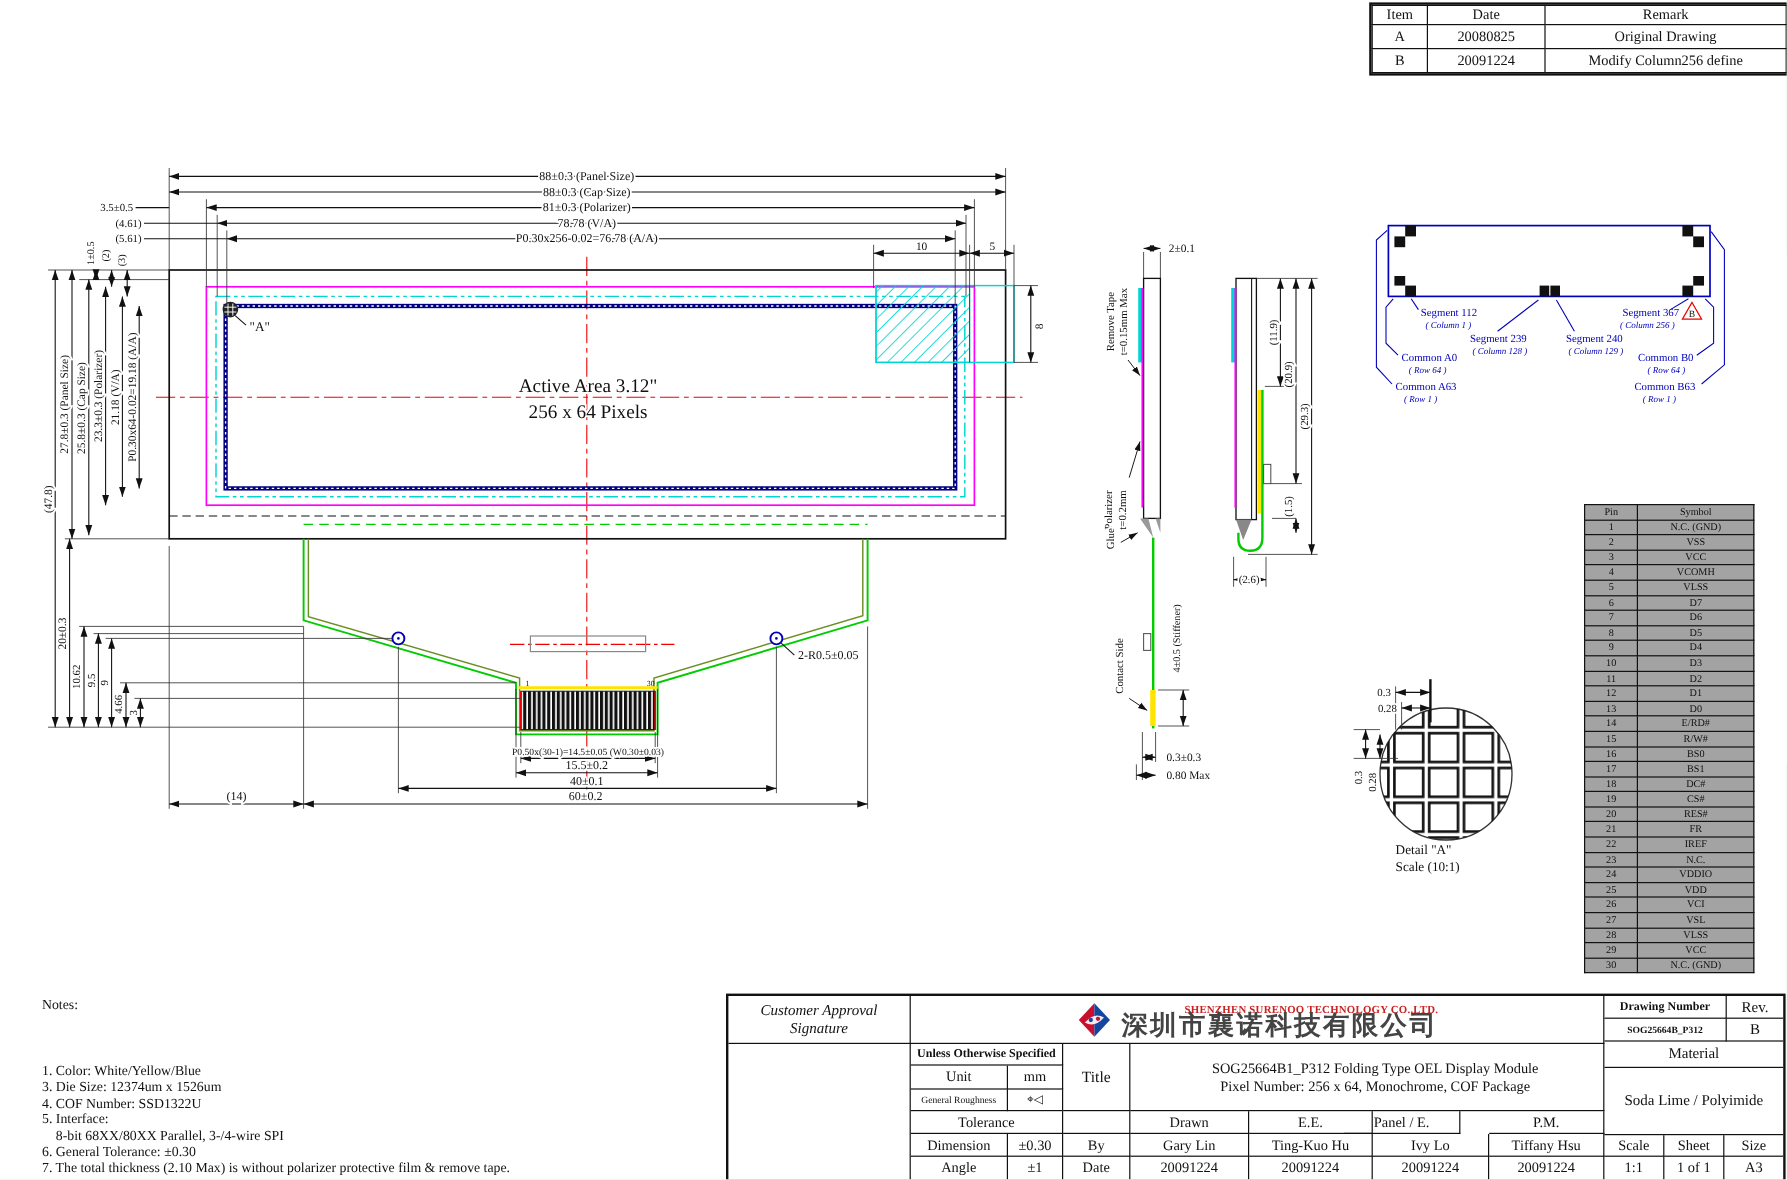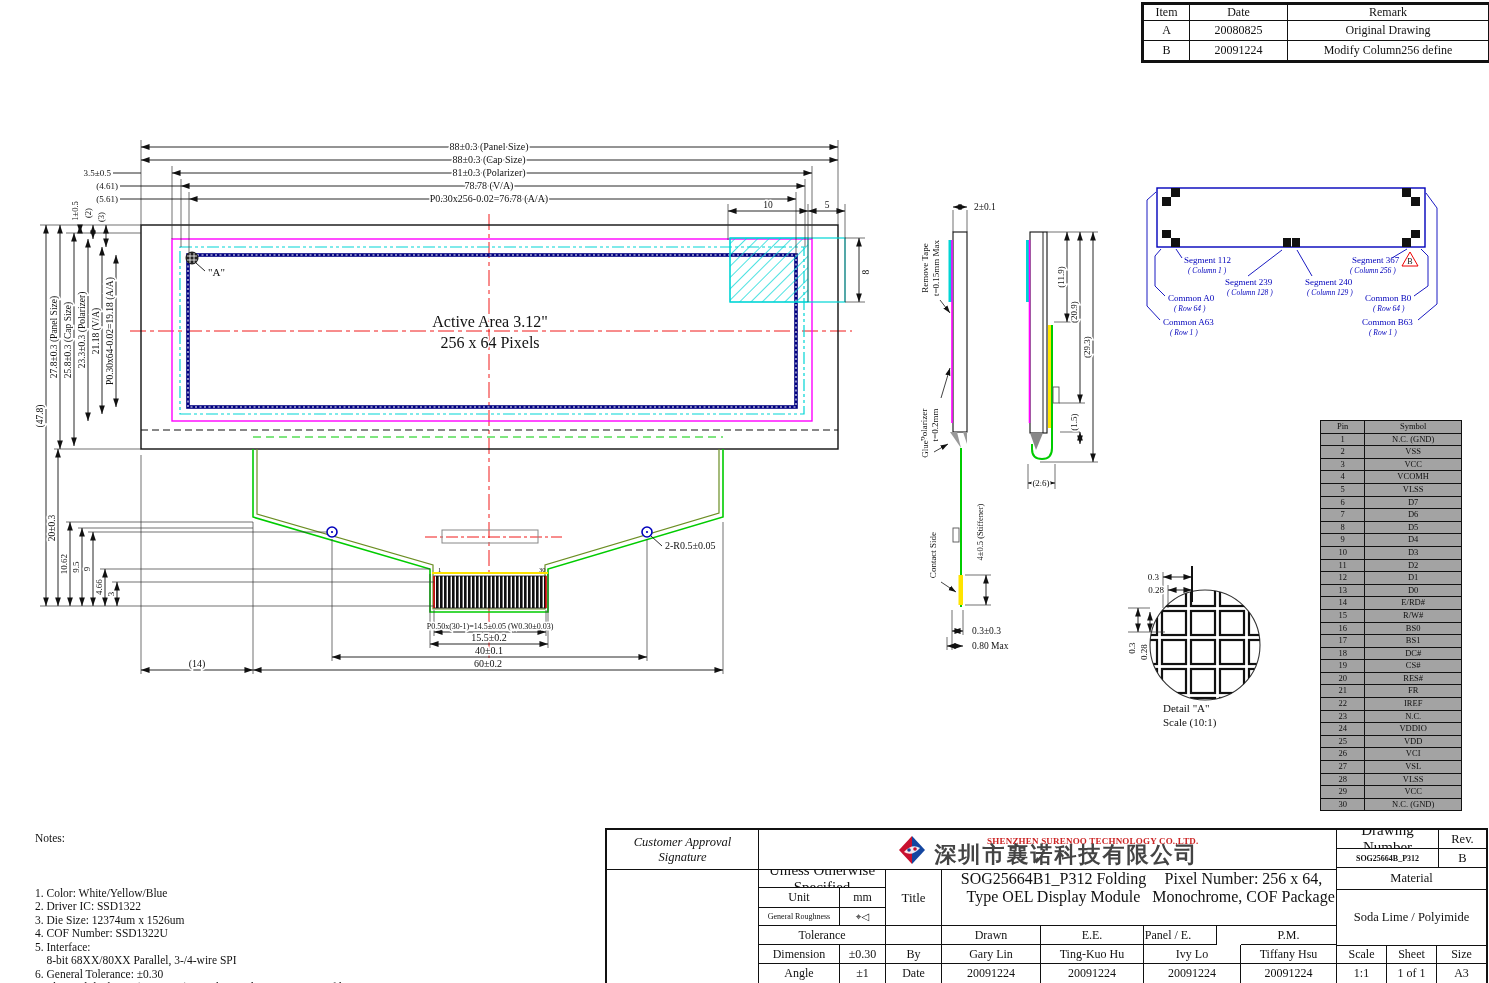--- a/index.html
+++ b/index.html
@@ -21,21 +21,21 @@
   #pintab td,#pintab th{border:1px solid #111;font-size:8.5px;font-weight:normal;text-align:center;padding:0;height:11.6px;line-height:11.6px;}
   #pintab col.c1{width:44px;} #pintab col.c2{width:96px;}
   
   #notes{font-size:11.5px;line-height:13.5px;white-space:pre;}
   #notes .ttl{margin-bottom:14px;}
   
   #tblock{border:2px solid #111;background:#fff;}
   .cell{position:absolute;border-right:1px solid #111;border-bottom:1px solid #111;box-sizing:border-box;
         display:flex;align-items:center;justify-content:center;text-align:center;font-size:12px;overflow:hidden;}
   .cell.nb{border-right:none;} .cell.nbb{border-bottom:none;}
-  .small{font-size:15px;} .tiny{font-size:8px;}
+  .small{font-size:10px;font-weight:bold;} .tiny{font-size:8px;}
   .ital{font-style:italic;}
   .company-en{color:#cc2222;font-size:9px;font-weight:bold;letter-spacing:.2px;line-height:10px;text-align:right;}
   .company-cn{color:#444;font-size:22px;font-weight:bold;letter-spacing:2px;line-height:18px;}
 </style>
 </head>
 <body>
 
 <div id="canvas">
 
 <svg class="abs" style="left:0;top:0" width="1489" height="983" viewBox="0 0 1489 983">
@@ -462,21 +462,21 @@
           <tr>
             <td>30</td>
             <td>N.C. (GND)</td>
           </tr>
         </tbody>
   </table>
 </div>
 
 <div id="notes" class="abs" style="left:35px;top:805px;width:560px">
   <div class="ttl">Notes:</div>
-  <div><div>1. Color: White/Yellow/Blue</div><div>2. Driver IC: SSD1322</div><div>3. Die Size: 12374um x 1526um</div><div>4. COF Number: SSD1322U</div><div>5. Interface:</div><div>    8-bit 68XX/80XX Parallel, 3-/4-wire SPI</div><div>6. General Tolerance: ±0.30</div><div>7. The total thickness (2.10 Max) is without polarizer protective film &amp; remove tape.</div></div>
+  <div><div>1. Color: White/Yellow/Blue</div><div>3. Die Size: 12374um x 1526um</div><div>4. COF Number: SSD1322U</div><div>5. Interface:</div><div>    8-bit 68XX/80XX Parallel, 3-/4-wire SPI</div><div>6. General Tolerance: ±0.30</div><div>7. The total thickness (2.10 Max) is without polarizer protective film &amp; remove tape.</div></div>
 </div>
 
 <div id="tblock" class="abs" style="left:605px;top:828px;width:879px;height:153px">
 
   <div class="cell ital" style="left:0;top:0;width:152px;height:40px;flex-direction:column;font-size:12.5px">
     <span>Customer Approval</span>
     <span>Signature</span>
   </div>
   <div class="cell nbb" style="left:0;top:40px;width:152px;height:113px"></div>
 
@@ -499,21 +499,21 @@
   <div class="cell tiny" style="left:730px;top:19px;width:102px;height:19px;font-weight:bold">SOG25664B_P312</div>
   <div class="cell nb" style="left:832px;top:19px;width:47px;height:19px;font-size:12.5px">B</div>
 
   <div class="cell small" style="left:152px;top:40px;width:127px;height:18px">Unless Otherwise Specified</div>
   <div class="cell" style="left:152px;top:58px;width:81px;height:20px">Unit</div>
   <div class="cell" style="left:233px;top:58px;width:46px;height:20px">mm</div>
   <div class="cell tiny" style="left:152px;top:78px;width:81px;height:18px">General Roughness</div>
   <div class="cell" style="left:233px;top:78px;width:46px;height:18px;font-size:10px">⌖◁</div>
 
   <div class="cell" style="left:279px;top:40px;width:56px;height:56px;font-size:13px">Title</div>
-  <div class="cell" style="left:335px;top:40px;width:395px;height:56px;flex-direction:row;align-items:flex-start;padding-left:14px;font-size:16px">
+  <div class="cell" style="left:335px;top:40px;width:395px;height:56px;flex-direction:column;align-items:center;padding-left:14px;font-size:12px">
     <span>SOG25664B1_P312 Folding Type OEL Display Module</span>
     <span>Pixel Number: 256 x 64, Monochrome, COF Package</span>
   </div>
 
   <div class="cell nb" style="left:730px;top:38px;width:149px;height:22px;font-size:12.5px">Material</div>
   <div class="cell nb" style="left:730px;top:60px;width:149px;height:56px;font-size:12.5px">Soda Lime / Polyimide</div>
 
   <div class="cell" style="left:152px;top:96px;width:127px;height:19px">Tolerance</div>
   <div class="cell" style="left:152px;top:115px;width:81px;height:19px">Dimension</div>
   <div class="cell" style="left:233px;top:115px;width:46px;height:19px">±0.30</div>

